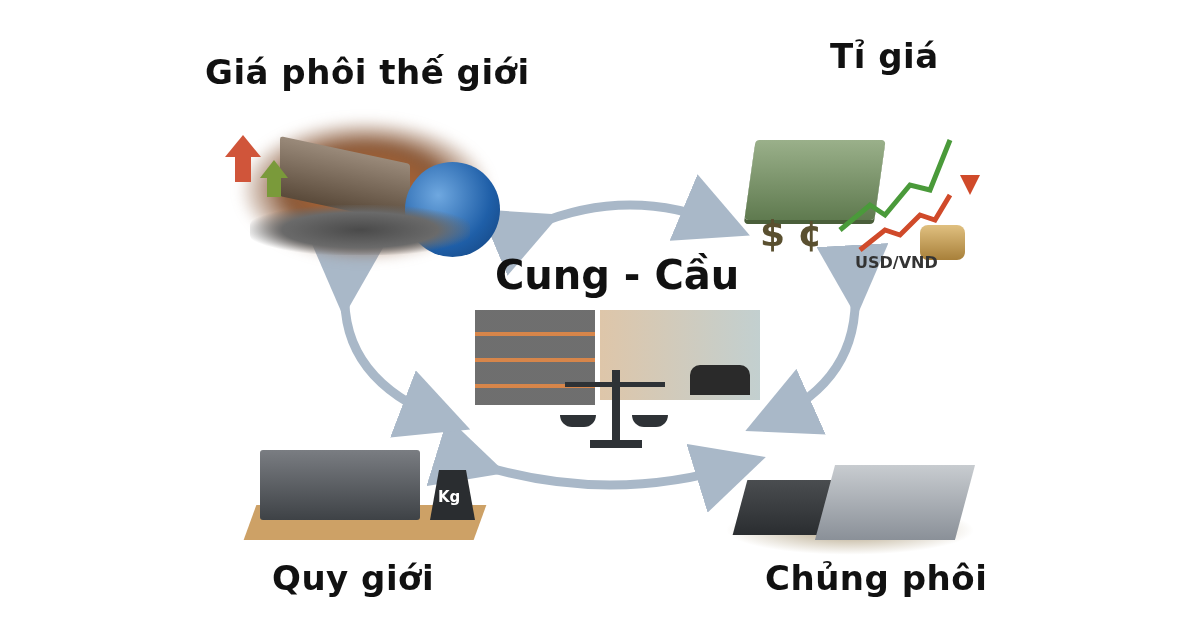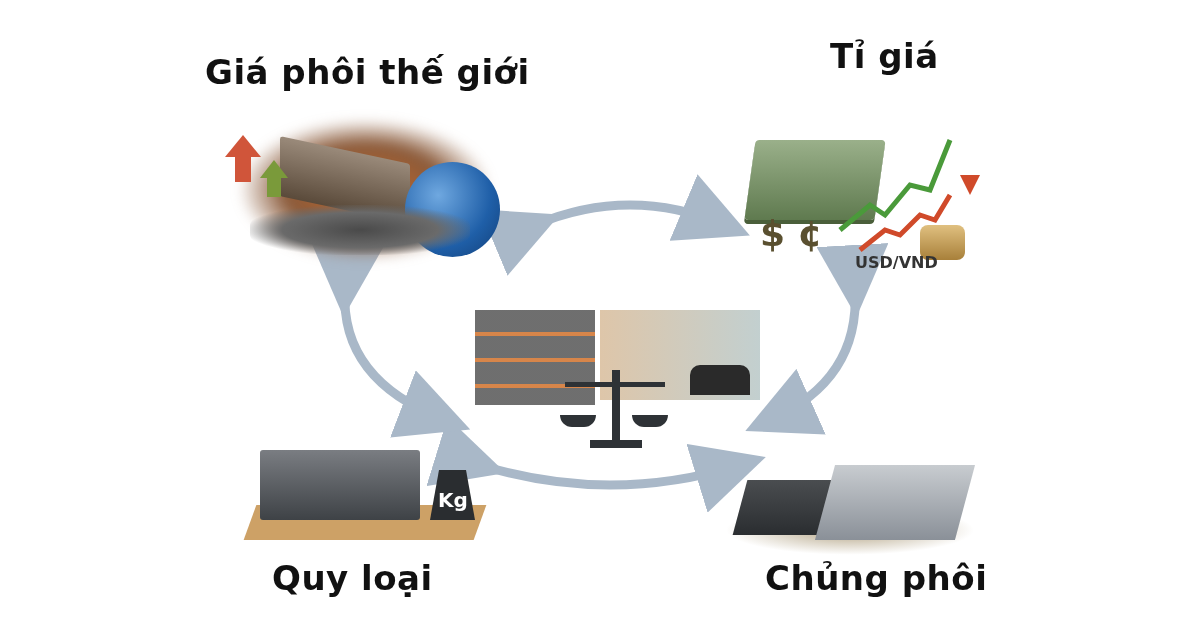--- a/index.html
+++ b/index.html
@@ -43,38 +43,39 @@
   <svg width="245" height="160">
     <polyline points="105,115 135,90 150,100 175,70 195,75 215,25" stroke="#4a9a3a" stroke-width="5" fill="none"></polyline>
     <polyline points="125,135 150,115 165,120 185,100 200,105 215,80" stroke="#d04a2a" stroke-width="5" fill="none"></polyline>
     <path d="M225,60 L245,60 L235,80 z" fill="#d04a2a"></path>
   </svg>
   <div style="position:absolute;left:185px;top:110px;width:45px;height:35px;border-radius:8px;background:linear-gradient(#e0c080,#a8803a);"></div>
   <div style="position:absolute;left:120px;top:138px;font-size:16px;font-weight:bold;color:#333;">USD/VND</div>
 </div>
 
 <div class="node" style="left:460px;top:250px;width:310px;height:210px;">
+  <div style="position:absolute;left:35px;top:2px;font-size:40px;font-weight:bold;color:#111;white-space:nowrap;">Cung - Cầu</div>
   <div style="position:absolute;left:15px;top:60px;width:120px;height:95px;background:repeating-linear-gradient(#555 0 22px,#d0702a 22px 26px);opacity:0.85;"></div>
   <div style="position:absolute;left:140px;top:60px;width:160px;height:90px;background:linear-gradient(90deg,#c8a070,#9ab0b0);opacity:0.6;"></div>
   <div style="position:absolute;left:230px;top:115px;width:60px;height:30px;background:#2a2a2a;border-radius:10px 10px 0 0;"></div>
   <div style="position:absolute;left:100px;top:120px;width:110px;height:80px;">
     <div style="position:absolute;left:52px;top:0;width:8px;height:70px;background:#2e3236;"></div>
     <div style="position:absolute;left:5px;top:12px;width:100px;height:5px;background:#2e3236;"></div>
     <div style="position:absolute;left:0;top:45px;width:36px;height:12px;border-radius:0 0 20px 20px;background:#2e3236;"></div>
     <div style="position:absolute;left:72px;top:45px;width:36px;height:12px;border-radius:0 0 20px 20px;background:#2e3236;"></div>
     <div style="position:absolute;left:30px;top:70px;width:52px;height:8px;background:#2e3236;"></div>
   </div>
 </div>
 
 <div class="node" style="left:240px;top:430px;width:250px;height:115px;">
   <div style="position:absolute;left:10px;top:75px;width:230px;height:35px;background:#c08a40;transform:skewX(-20deg);opacity:0.8;"></div>
   <div style="position:absolute;left:20px;top:20px;width:160px;height:70px;background:linear-gradient(#7a7d82,#3e4246);border-radius:3px;"></div>
   <div style="position:absolute;left:190px;top:40px;width:45px;height:50px;background:#2a2d30;clip-path:polygon(20% 0,80% 0,100% 100%,0 100%);"></div>
-  <div style="position:absolute;left:198px;top:58px;font-size:20px;font-weight:bold;color:#fff;">Kg</div>
+  <div style="position:absolute;left:198px;top:58px;font-size:15px;font-weight:bold;color:#fff;">Kg</div>
 </div>
-<div class="title" style="left:272px;top:558px;">Quy loại</div>
+<div class="title" style="left:272px;top:558px;">Quy giới</div>
 
 <div class="node" style="left:725px;top:450px;width:250px;height:110px;">
   <div style="position:absolute;left:0;top:55px;width:250px;height:50px;border-radius:50%;background:radial-gradient(ellipse,#b0a080,rgba(255,255,255,0) 70%);"></div>
   <div style="position:absolute;left:15px;top:30px;width:95px;height:55px;background:linear-gradient(#4a4d50,#2a2d30);transform:skewX(-15deg);"></div>
   <div style="position:absolute;left:100px;top:15px;width:140px;height:75px;background:linear-gradient(#c8ccd0,#8a9098);transform:skewX(-15deg);"></div>
 </div>
 <div class="title" style="left:765px;top:558px;">Chủng phôi</div>
 
 </body></html>

